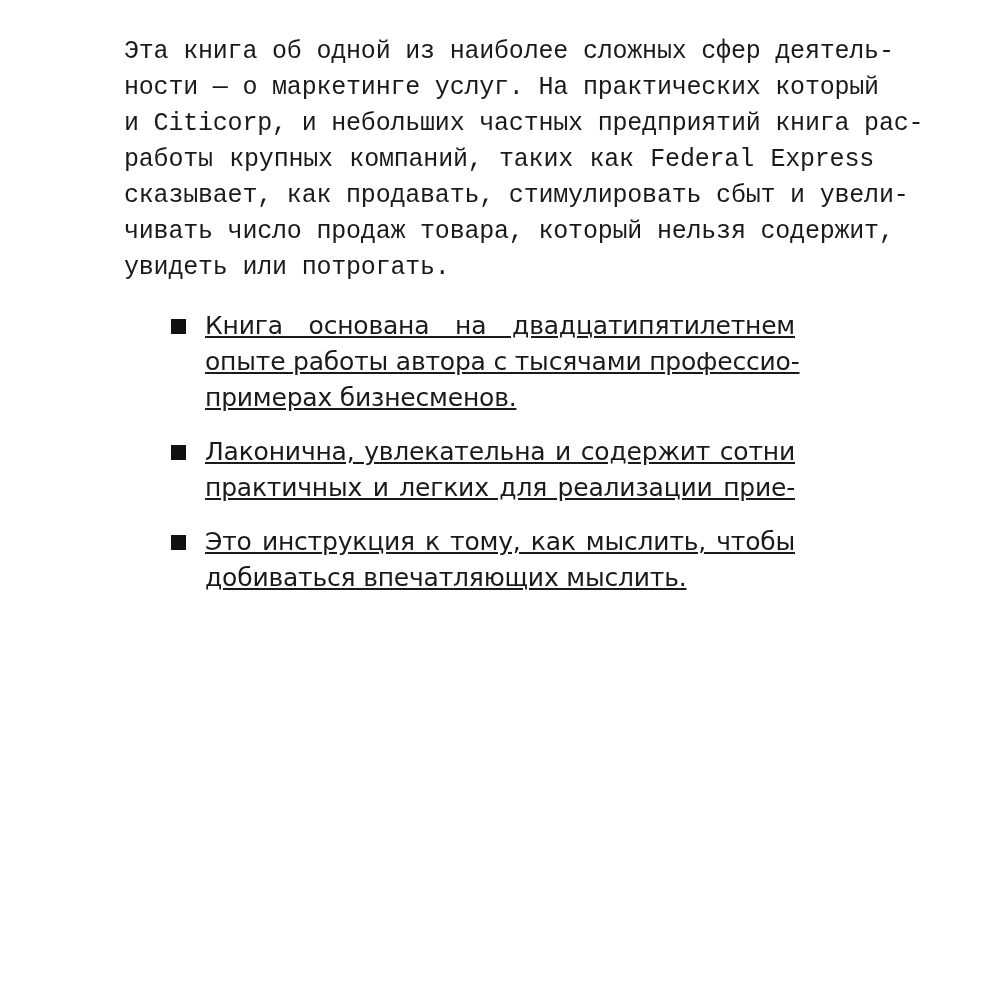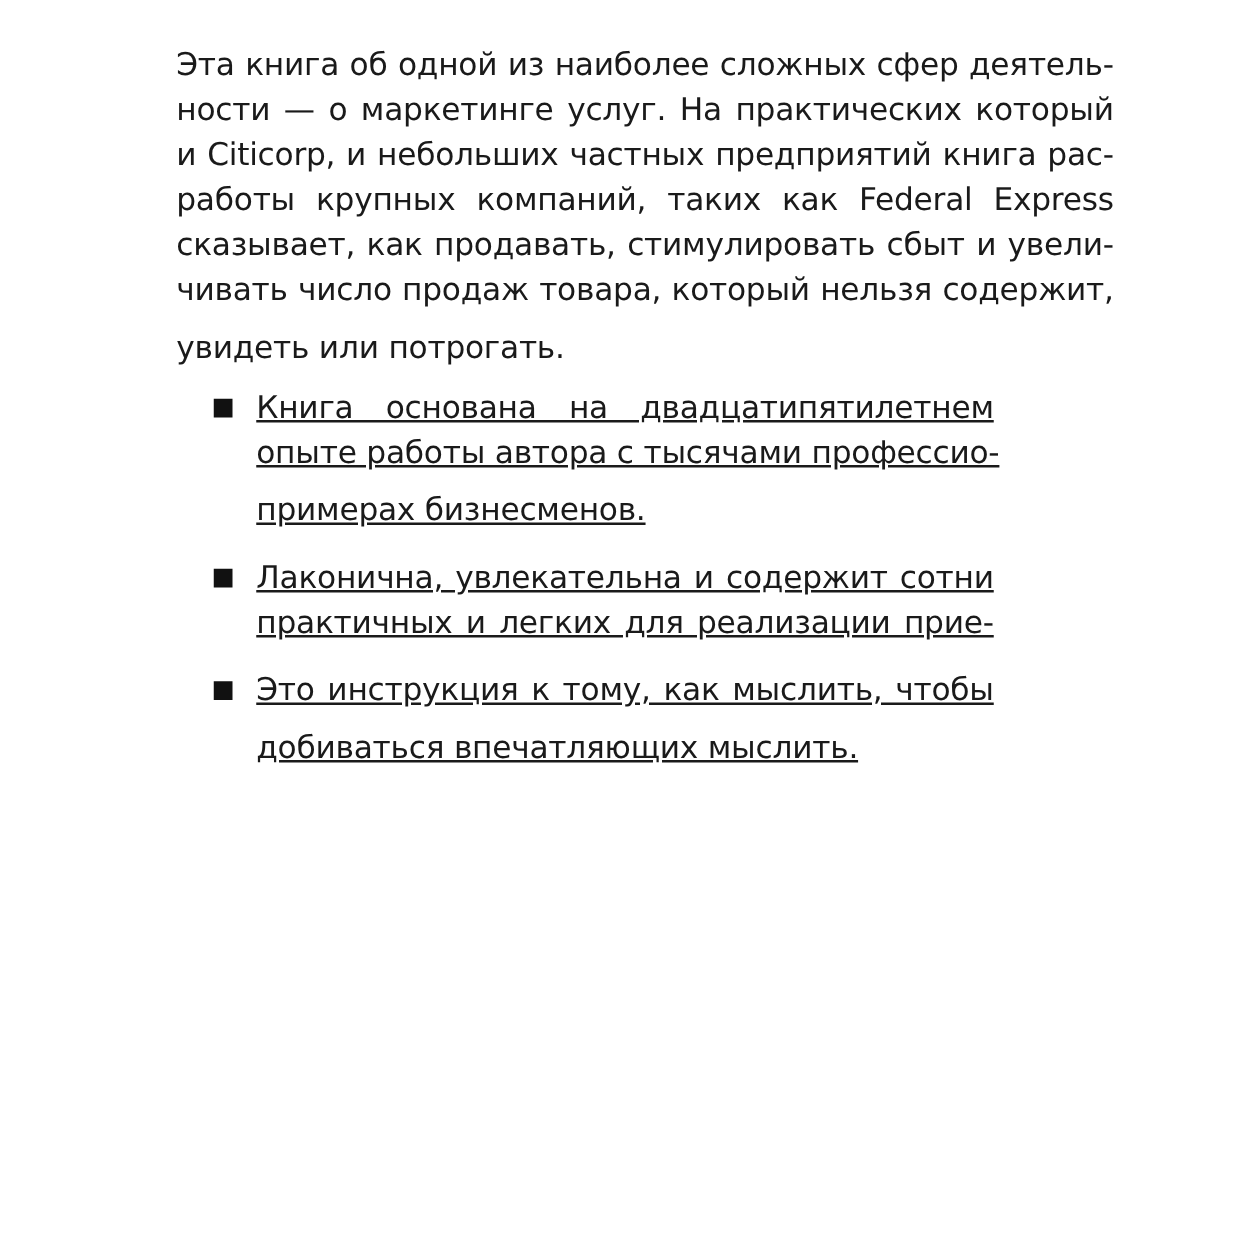--- a/index.html
+++ b/index.html
@@ -17,38 +17,38 @@
     }
     .page {
       position: absolute;
       left: 0;
       top: 0;
       width: 1000px;
       height: 1000px;
     }
     .intro {
       position: absolute;
-      left: 141px;
+      left: 124px;
       top: 34px;
       width: 750px;
       margin: 0;
+      font-family: Liberation Mono, monospace;
     }
     .line {
       display: block;
       font-size: 25px;
       line-height: 36px;
       height: 36px;
       white-space: nowrap;
       text-align: justify;
       text-align-last: justify;
       letter-spacing: -0.2px;
     }
     .line.last {
       text-align-last: left;
-      margin-top: 10px;
     }
     .bullets {
       position: absolute;
       left: 171px;
       top: 308px;
       width: 630px;
       margin: 0;
       padding: 0;
       list-style: none;
     }

